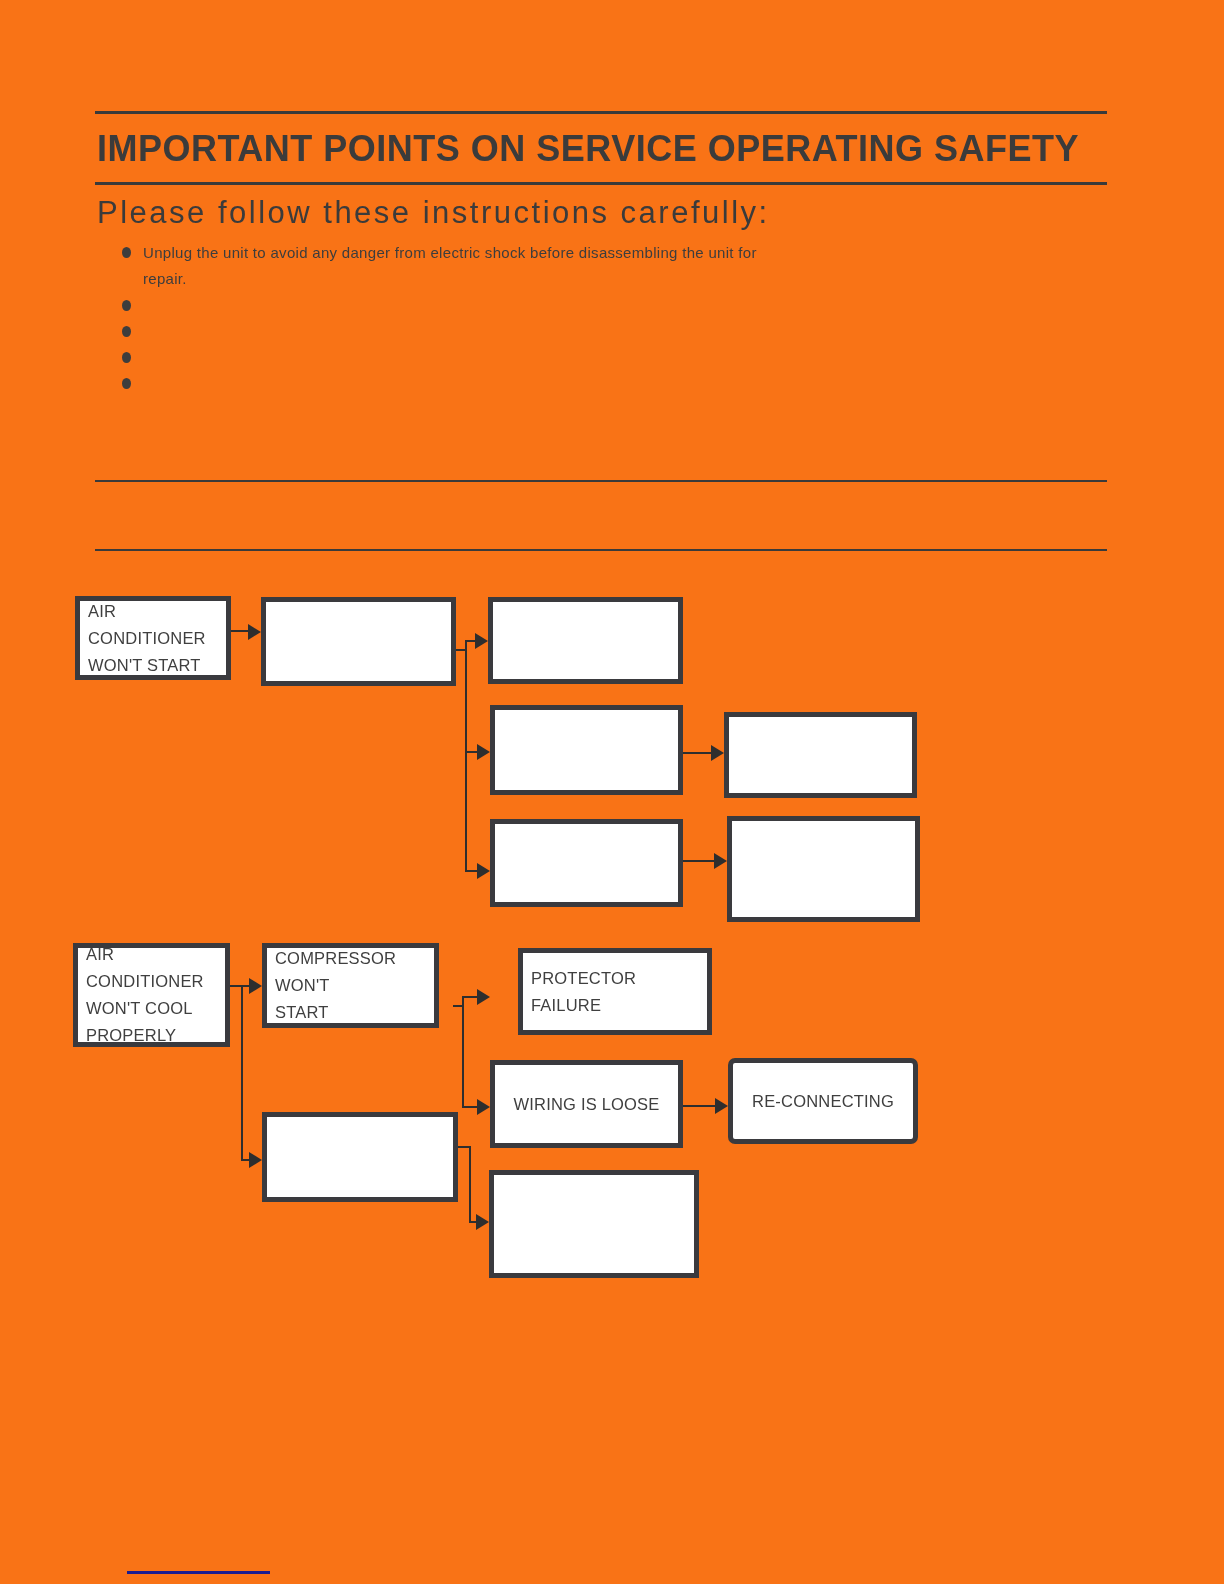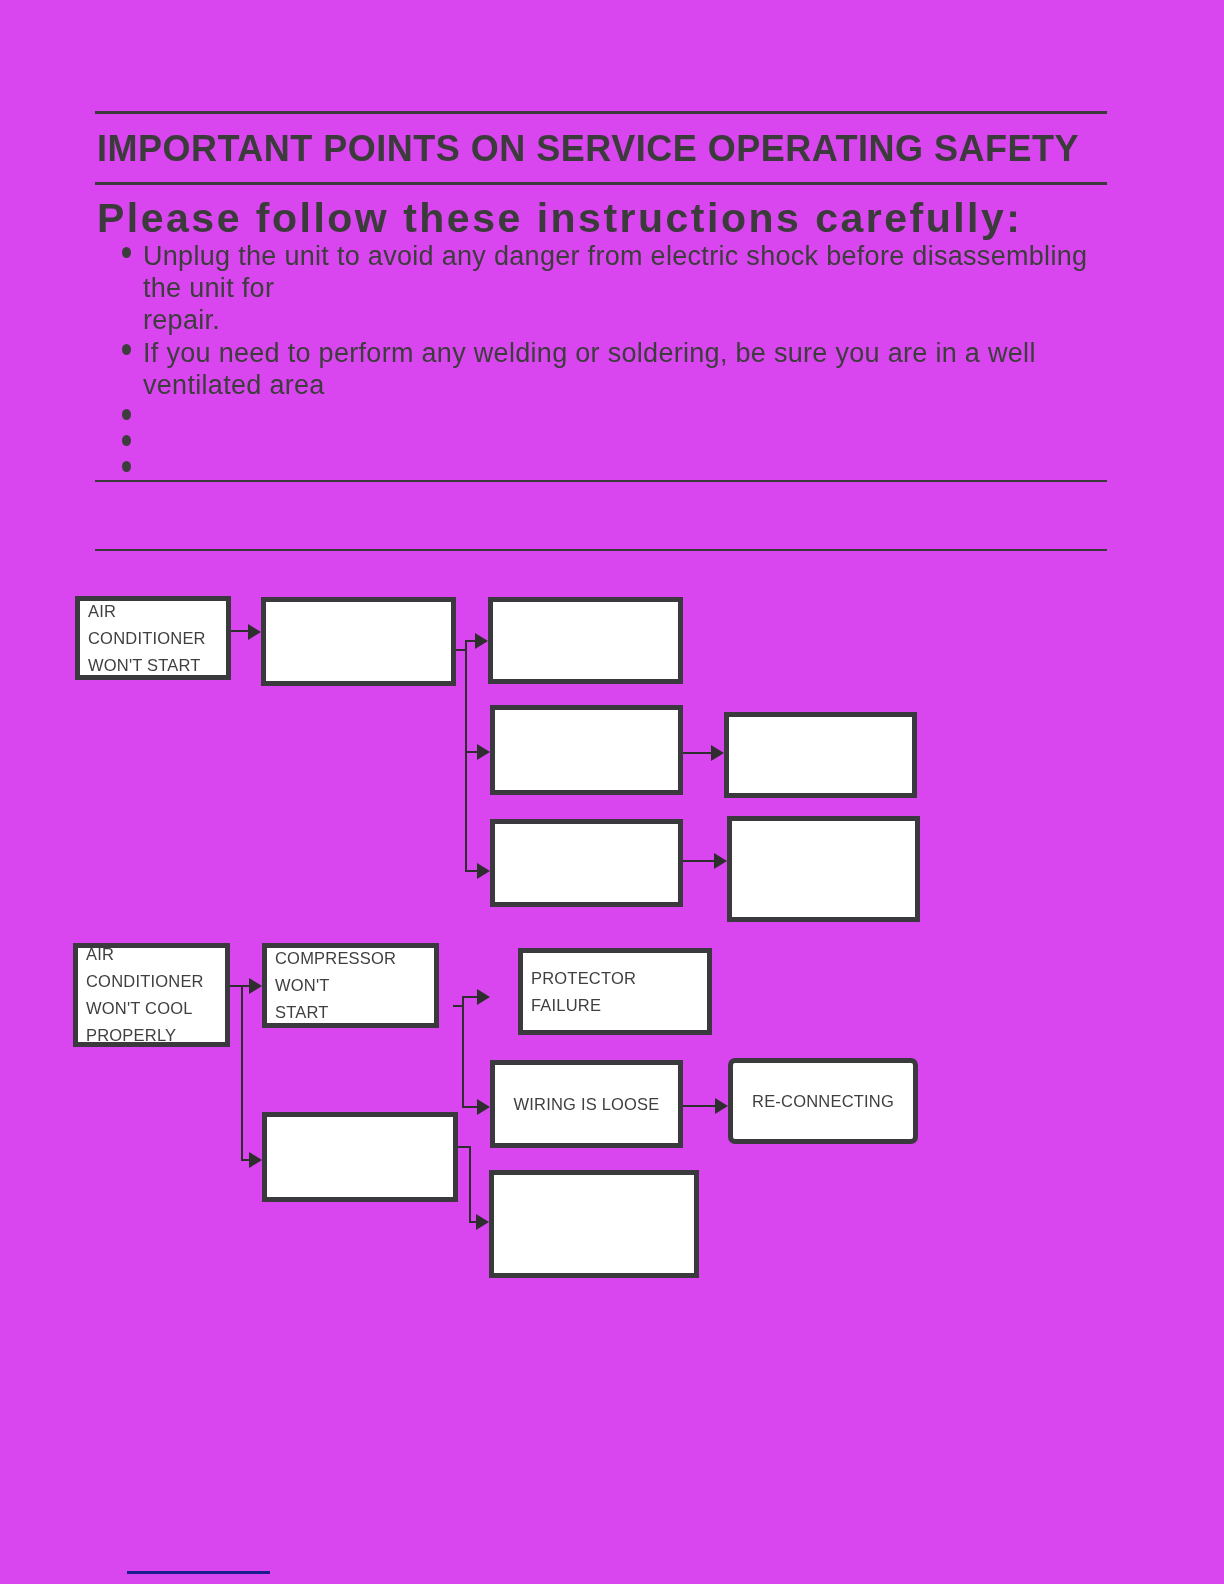--- a/index.html
+++ b/index.html
@@ -1,45 +1,45 @@
 <!DOCTYPE html>
 <html><head>
 <meta charset="utf-8">
 <style>
   html,body{margin:0;padding:0;background:#ffffff;}
   #page{
     position:relative;
     width:1224px;height:1584px;
-    background:#d946ef;
+    background:#f97316;
     font-family:"Liberation Sans", sans-serif;
     color:#3c3c3c;
     overflow:hidden;
   }
   .rule{position:absolute;background:#3a3a3a;}
   #page-title{
     position:absolute;left:97px;top:128px;width:1030px;
     font-size:36px;font-weight:700;letter-spacing:0.5px;color:#3b3b3b;
     white-space:nowrap;
   }
   #subtitle{
     position:absolute;left:97px;top:195px;width:900px;
-    font-size:41px;font-weight:700;letter-spacing:2.5px;color:#3b3b3b;
+    font-size:31px;font-weight:400;letter-spacing:2.5px;color:#3b3b3b;
     white-space:nowrap;
   }
   #bullets{
     position:absolute;left:122px;top:240px;width:970px;
     display:flex;flex-direction:column;
   }
   .bullet-row{display:flex;align-items:flex-start;min-height:25px;margin-bottom:1px;}
   .bullet-dot{
     flex:0 0 auto;width:9px;height:11px;border-radius:50%;
     background:#3d3d3d;margin:7px 12px 0 0;
   }
   .bullet-text{
-    font-size:27px;line-height:32px;letter-spacing:0.3px;color:#3d3d3d;
+    font-size:15px;line-height:26px;letter-spacing:0.3px;color:#3d3d3d;
     white-space:pre-line;
   }
   
   .box{
     position:absolute;box-sizing:border-box;
     border:5px solid #3a3a3e;background:#ffffff;
     display:flex;align-items:center;
   }
   .box .flow-label{
     font-size:16.5px;line-height:27px;letter-spacing:0.2px;color:#3f3f3f;
@@ -67,21 +67,20 @@
   <div id="subtitle">Please follow these instructions carefully:</div>
 
   <div id="bullets">
     <div class="bullet-row">
       <span class="bullet-dot"></span>
       <span class="bullet-text">Unplug the unit to avoid any danger from electric shock before disassembling the unit for
 repair.</span>
     </div>
     <div class="bullet-row">
       <span class="bullet-dot"></span>
-      <span class="bullet-text">If you need to perform any welding or soldering, be sure you are in a well ventilated area</span>
     </div>
     <div class="bullet-row">
       <span class="bullet-dot"></span>
       <span class="bullet-text"></span>
     </div>
     <div class="bullet-row">
       <span class="bullet-dot"></span>
       <span class="bullet-text"></span>
     </div>
     <div class="bullet-row">

